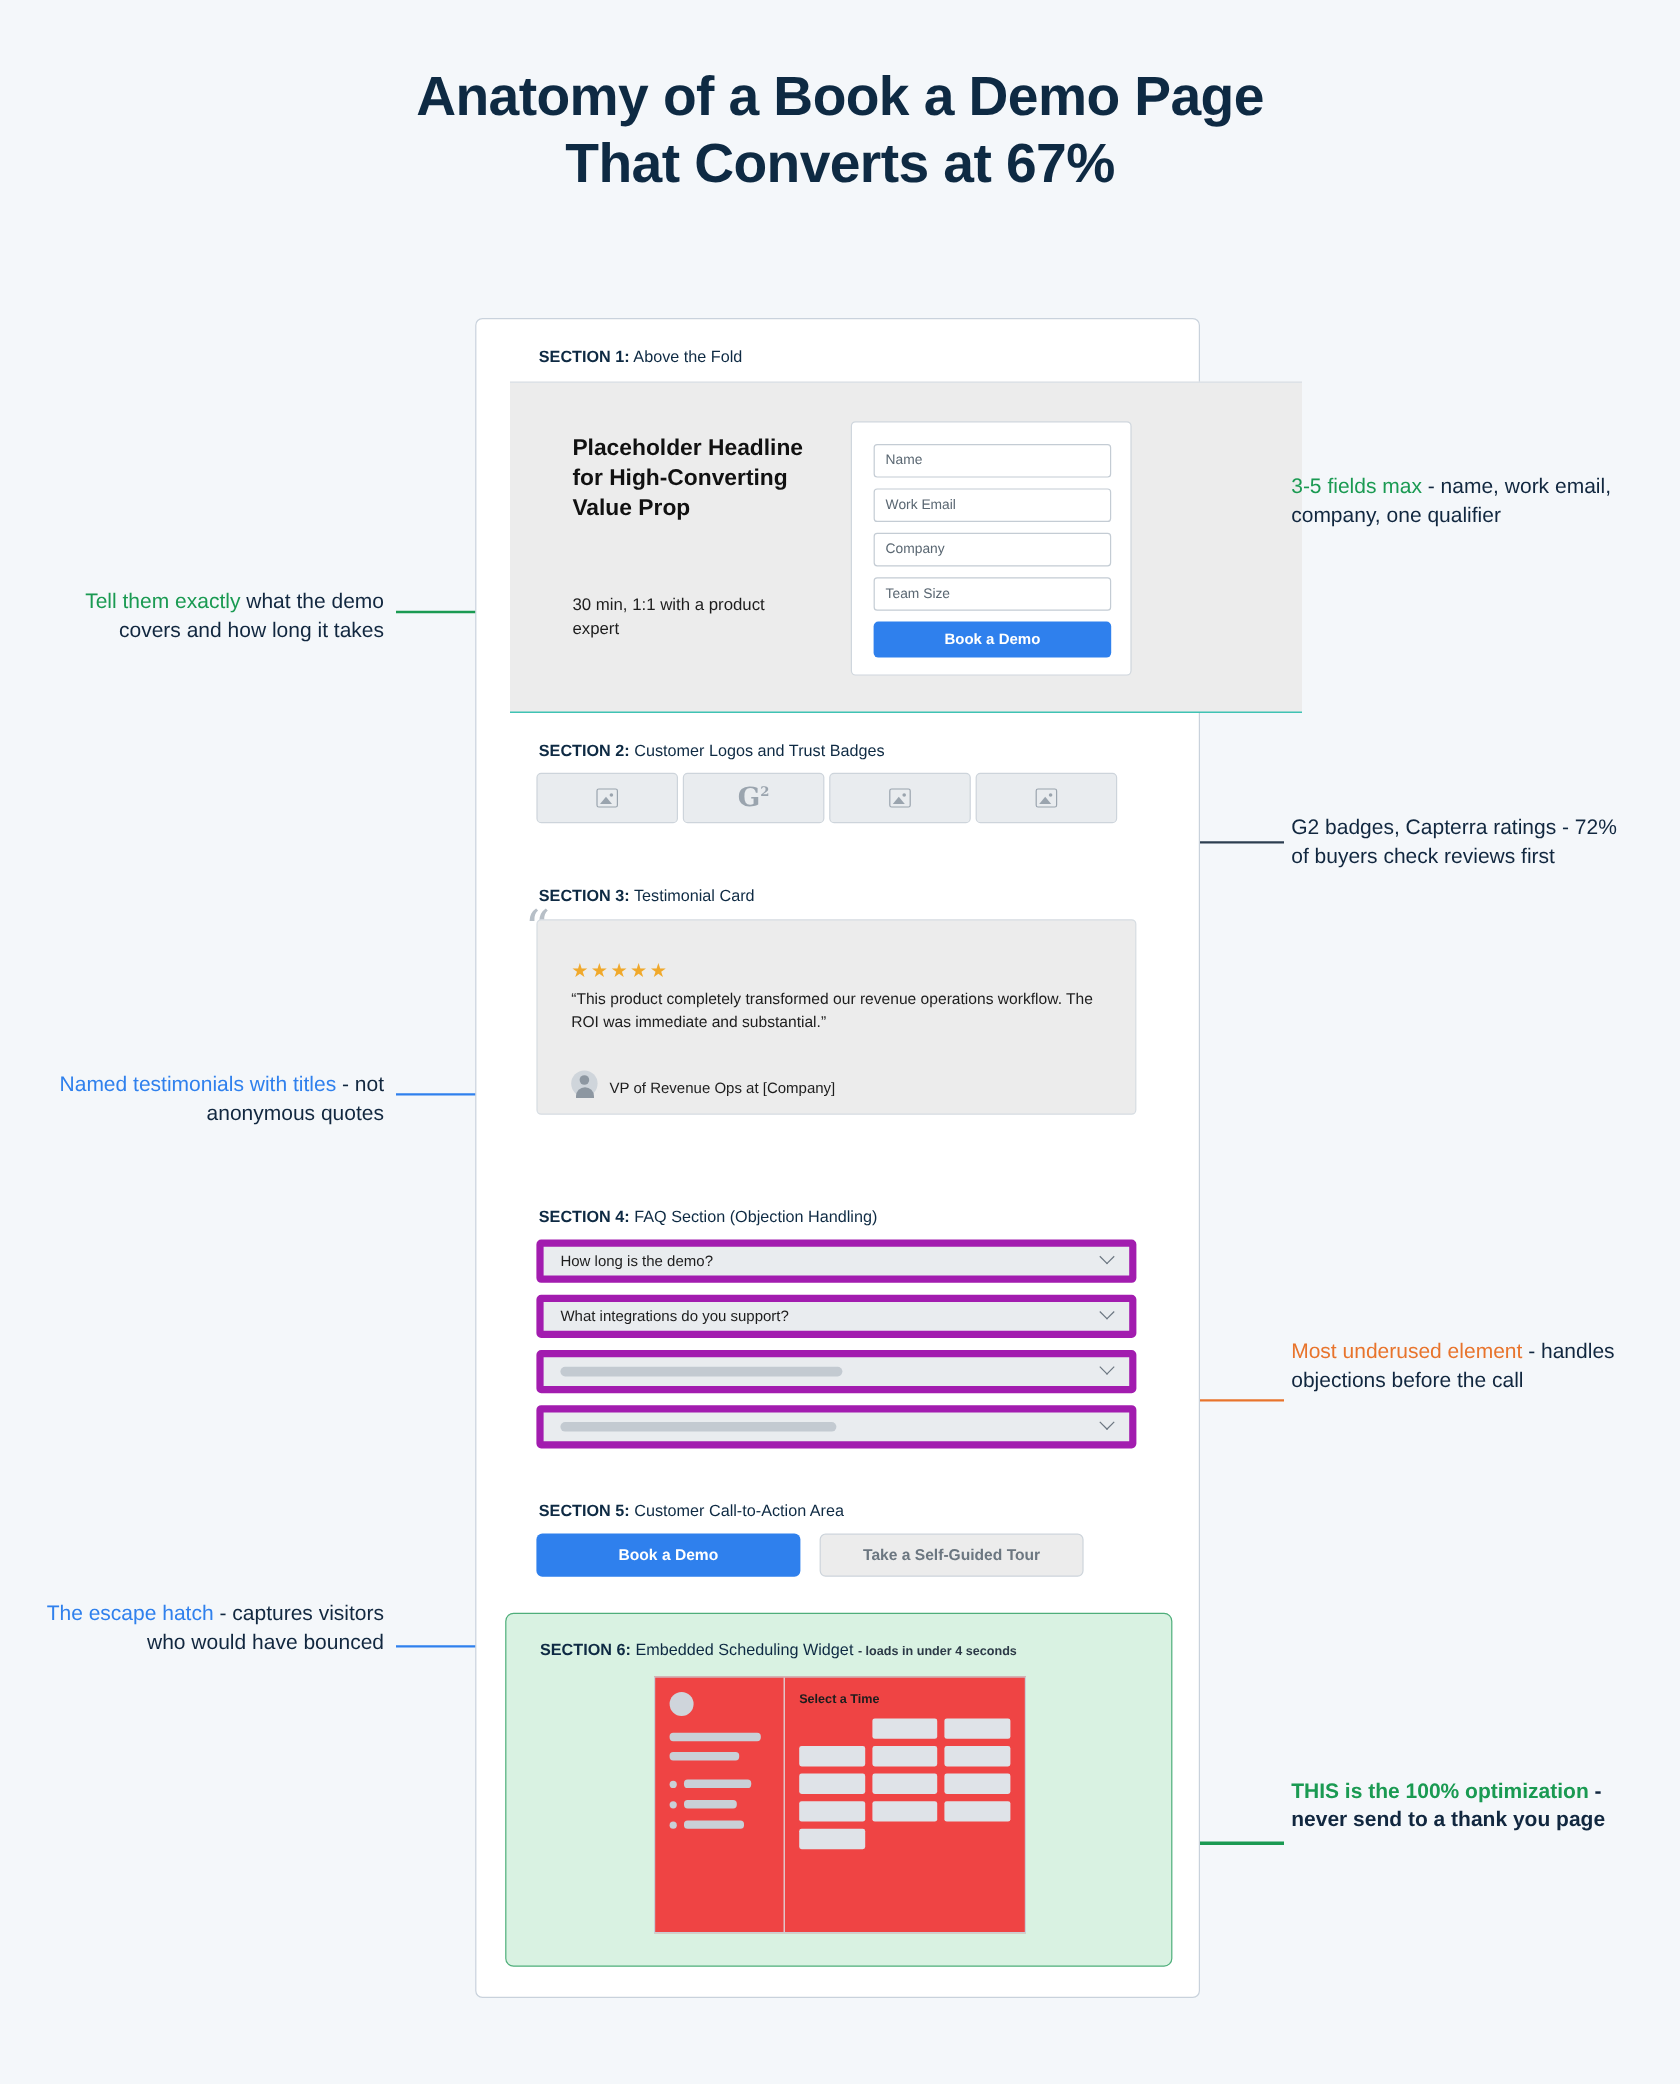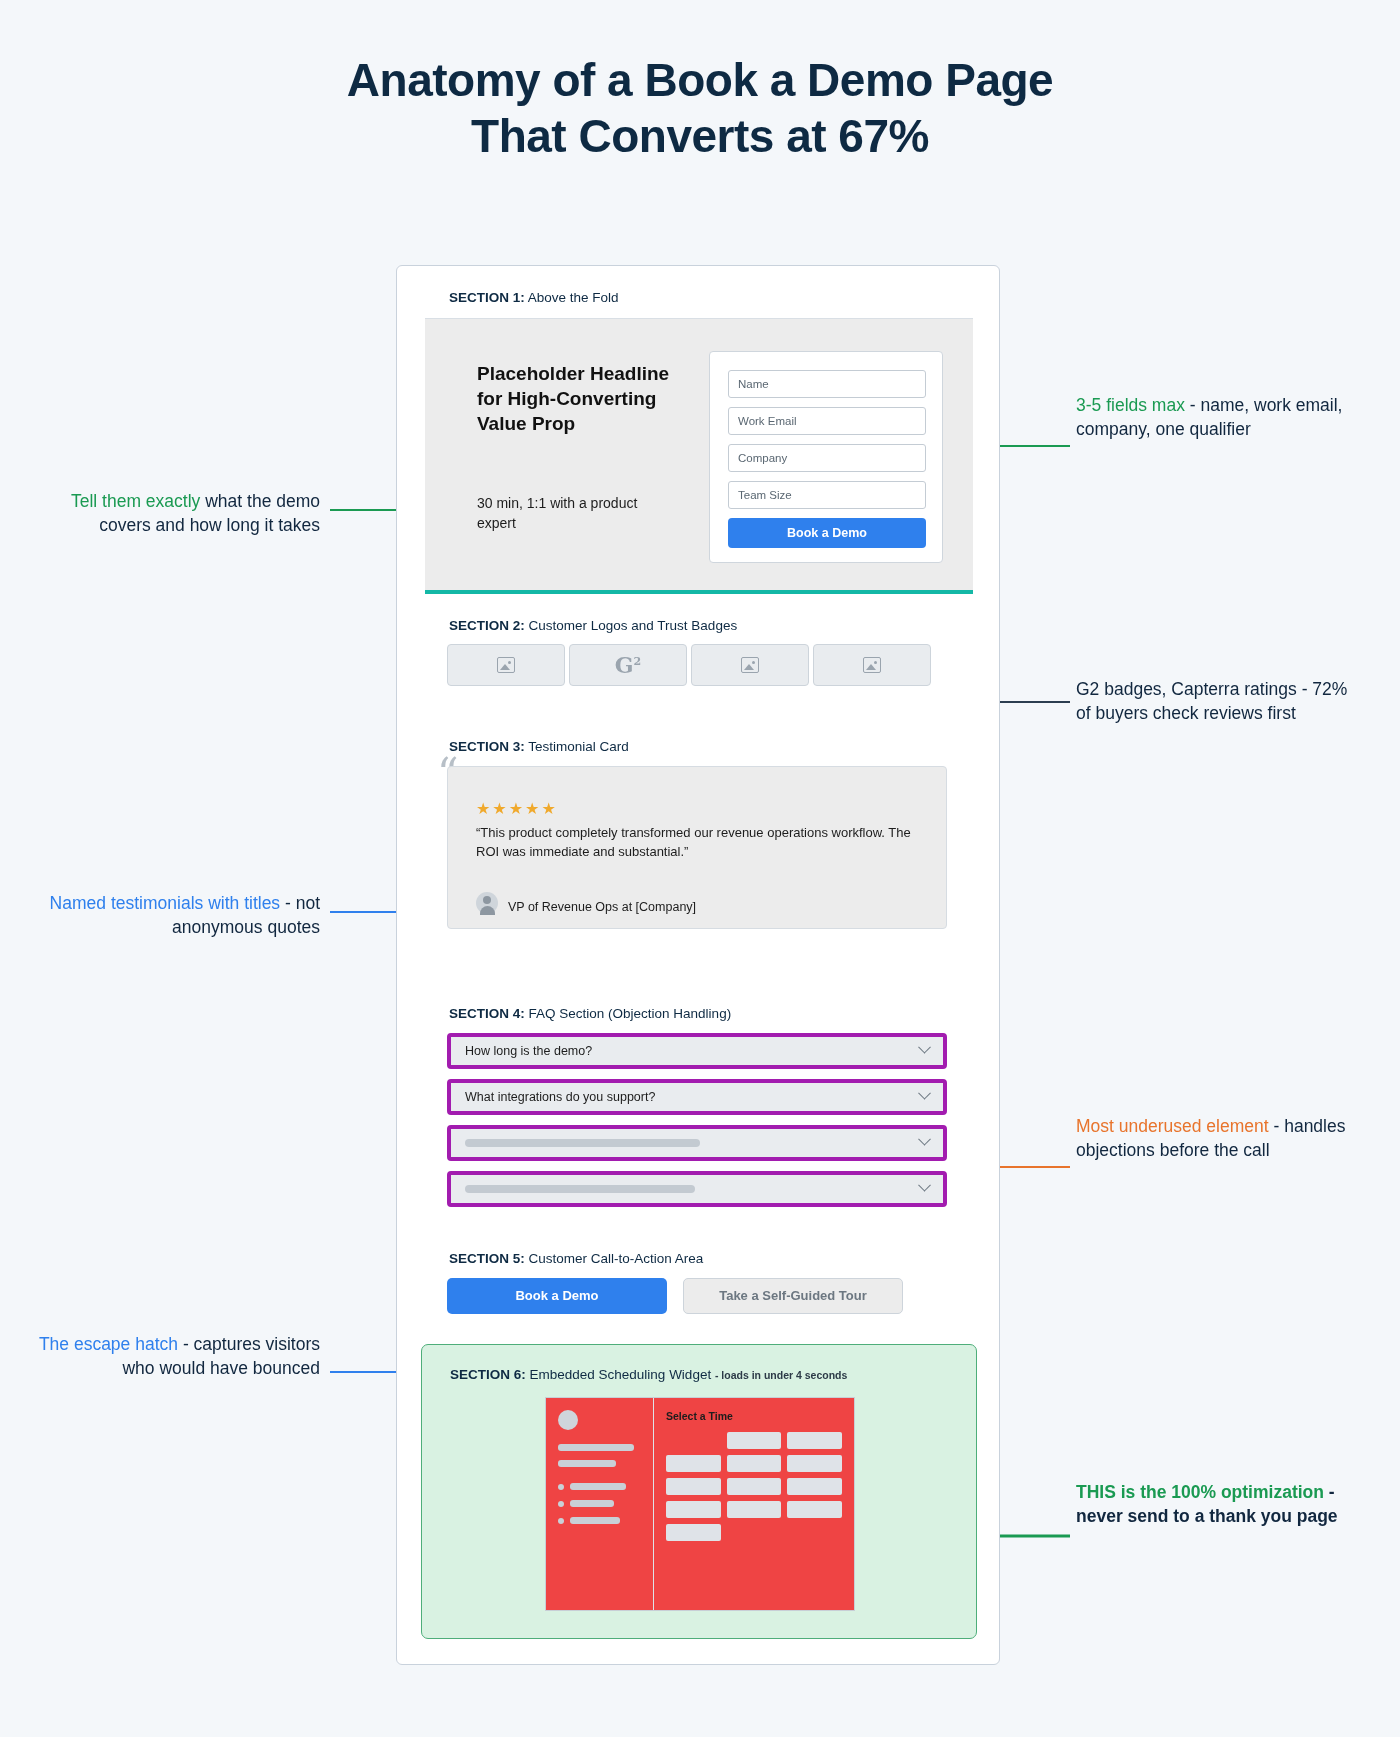--- a/index.html
+++ b/index.html
@@ -39,24 +39,24 @@
     font-size: 13.5px;
     color: #0e2a43;
     padding: 0 0 0 0;
   }
   .sec-label b { font-weight: bold; }
 
   
   .s1-head { position: absolute; left: 52px; top: 24px; }
   .hero {
     position: absolute; left: 28px; top: 52px;
-    width: 548px; height: 276px;
+    width: 660px; height: 276px;
     background: #ececec;
     border-top: 1px solid #d9dfe5;
-    border-bottom: 4px solid #14b8a6;
+    border-bottom: 1px solid #14b8a6;
   }
   .hero-head {
     position: absolute; left: 52px; top: 42px;
     width: 200px;
     font-size: 19px; font-weight: bold; line-height: 1.32;
     color: #111;
   }
   .hero-sub {
     position: absolute; left: 52px; top: 175px;
     width: 180px;
@@ -120,21 +120,21 @@
     position: relative;
   }
   .avatar:before { content: ""; position: absolute; left: 7px; top: 4px; width: 8px; height: 8px; border-radius: 50%; background: #8d97a1; }
   .avatar:after { content: ""; position: absolute; left: 3.5px; top: 14px; width: 15px; height: 9px; border-radius: 8px 8px 0 0; background: #8d97a1; }
   .attrib span { font-size: 12.5px; color: #1d1d1d; }
 
   
   .s4-head { position: absolute; left: 52px; top: 740px; }
   .faq { position: absolute; left: 50px; top: 767px; width: 500px; }
   .faq-row {
-    height: 36px; background: #e9ecef; border: 4px solid #a21caf; border-radius: 4px;
+    height: 36px; background: #e9ecef; border: 6px solid #a21caf; border-radius: 4px;
     margin-bottom: 10px; display: flex; align-items: center; justify-content: space-between;
     padding: 0 14px; font-size: 12.5px; color: #1d1d1d;
   }
   .bar { height: 8px; background: #c3cad1; border-radius: 4px; }
   .chev { width: 9px; height: 9px; border-right: 1.8px solid #6b7681; border-bottom: 1.8px solid #6b7681; transform: rotate(45deg) translate(-3px,-3px); }
 
   
   .s5-head { position: absolute; left: 52px; top: 985px; }
   .cta-row { position: absolute; left: 50px; top: 1012px; display: flex; gap: 16px; }
   .cta-blue {

